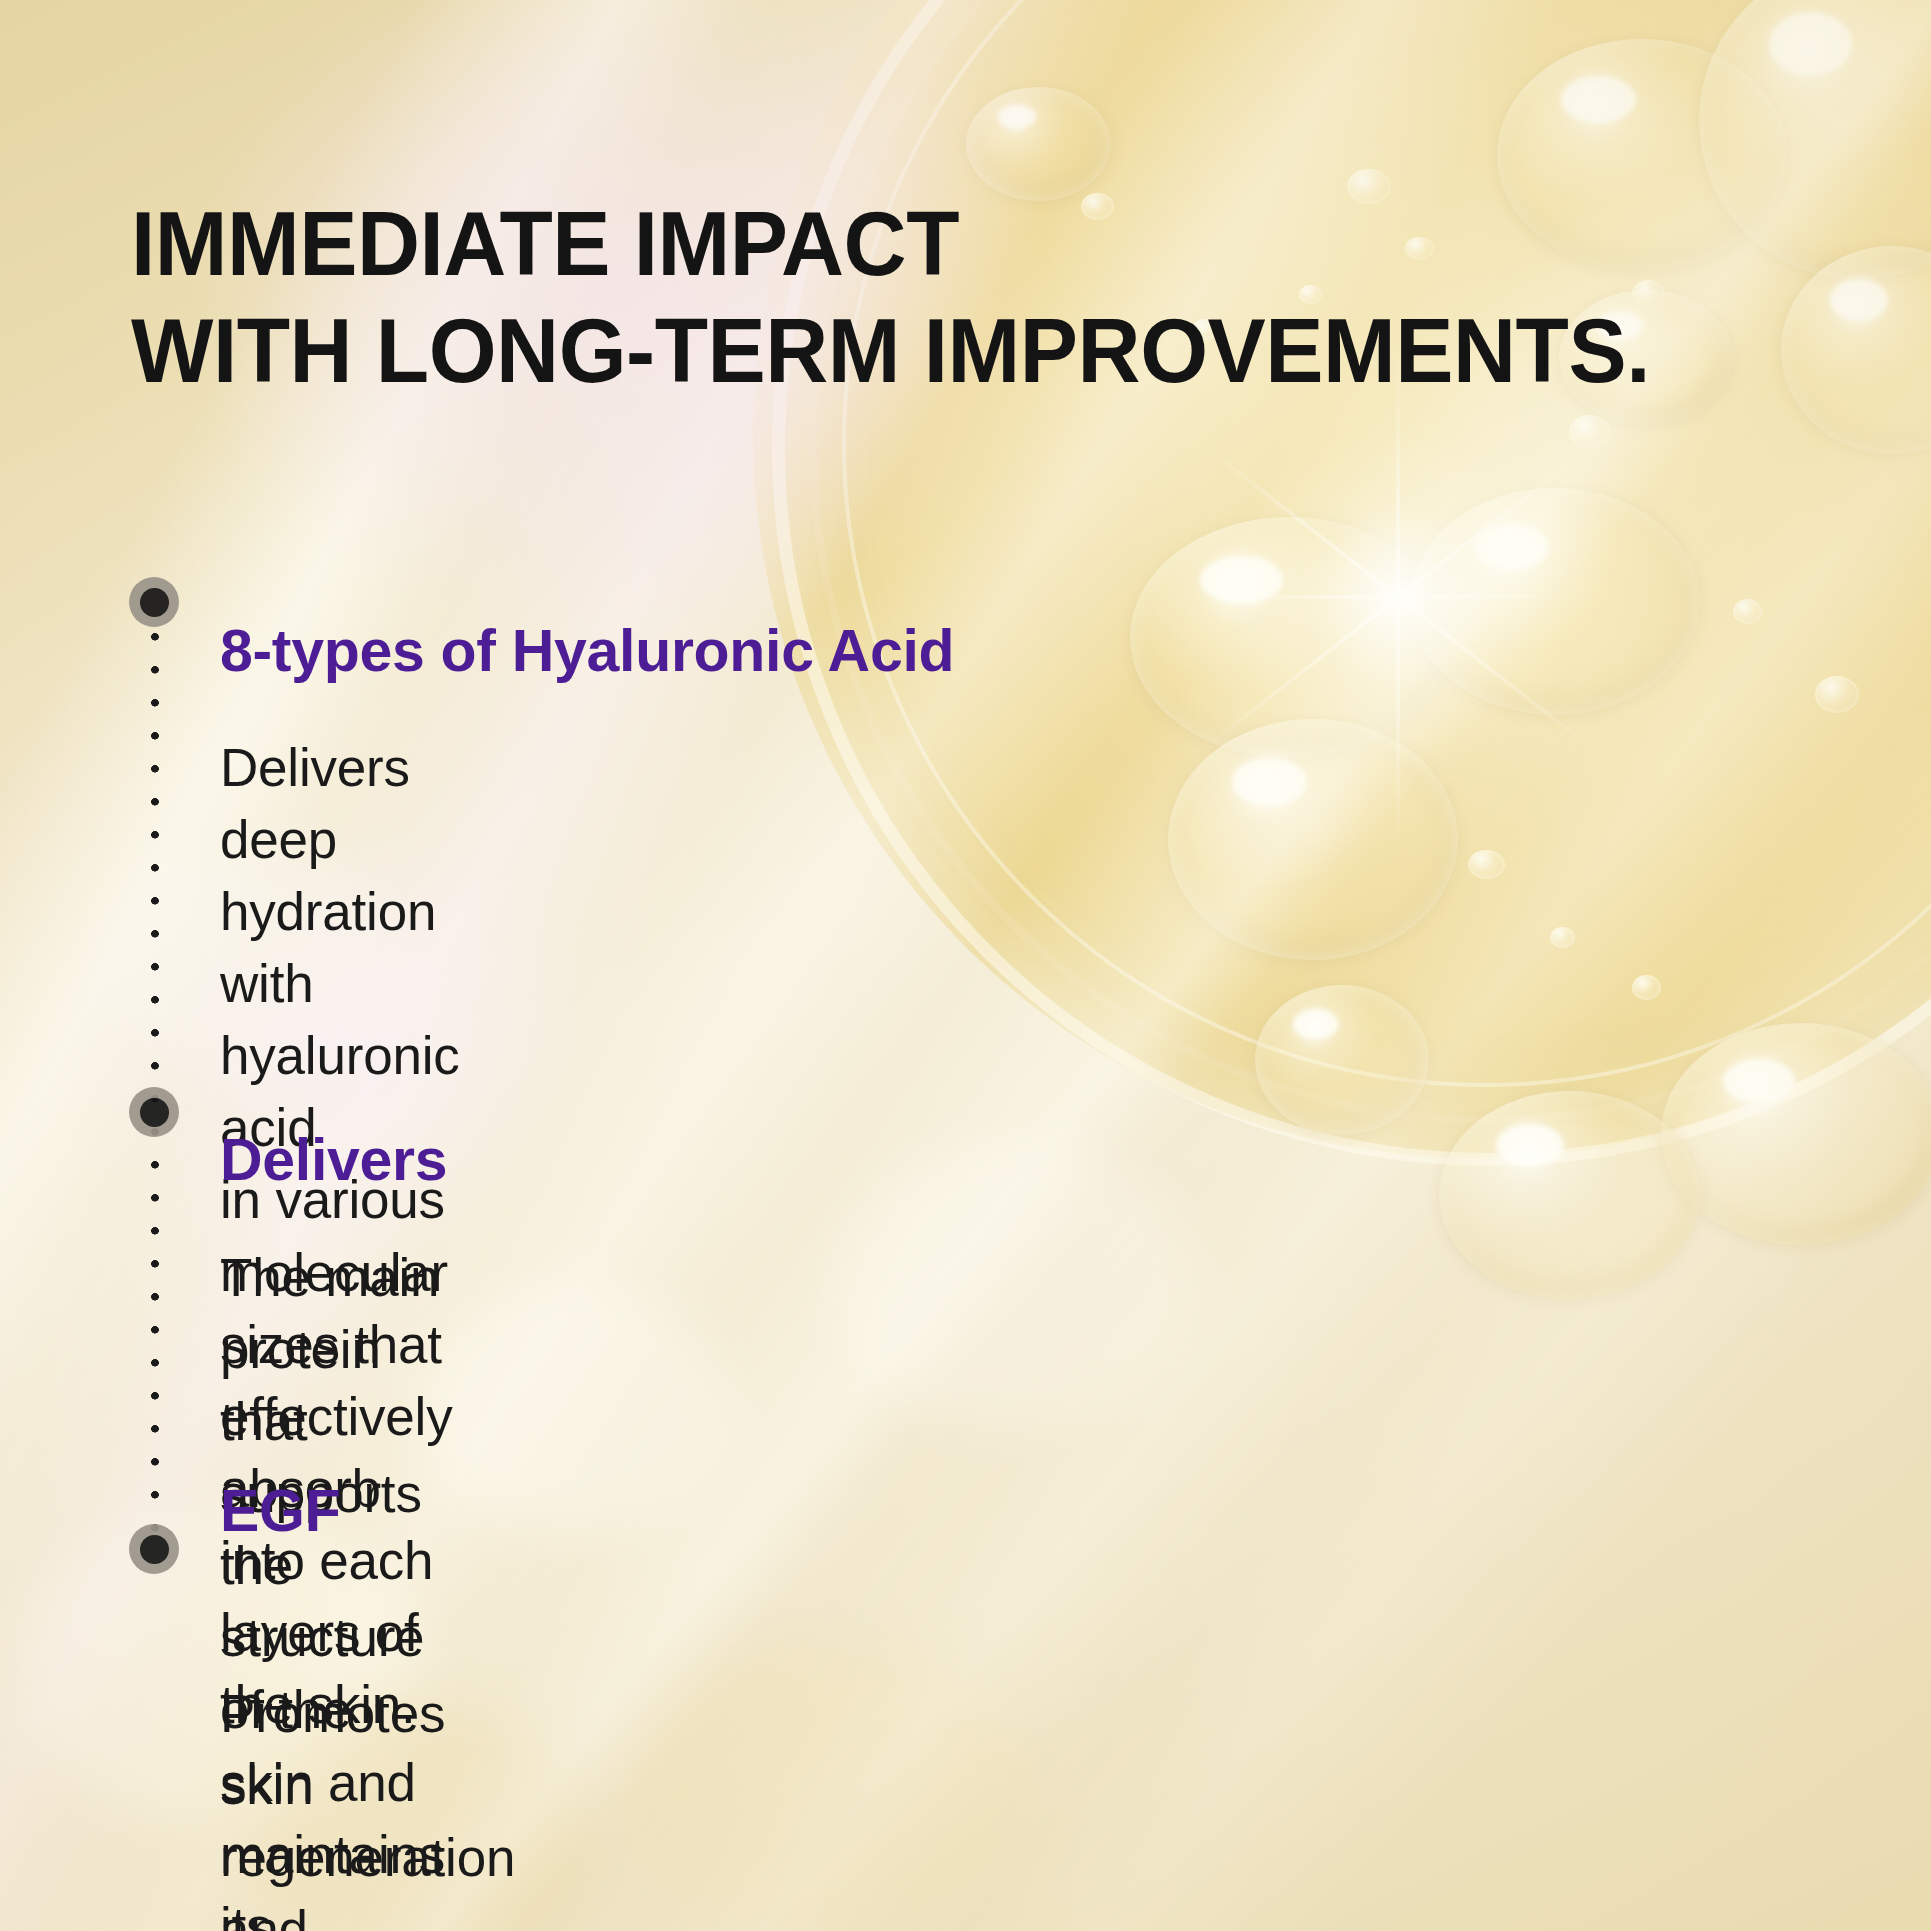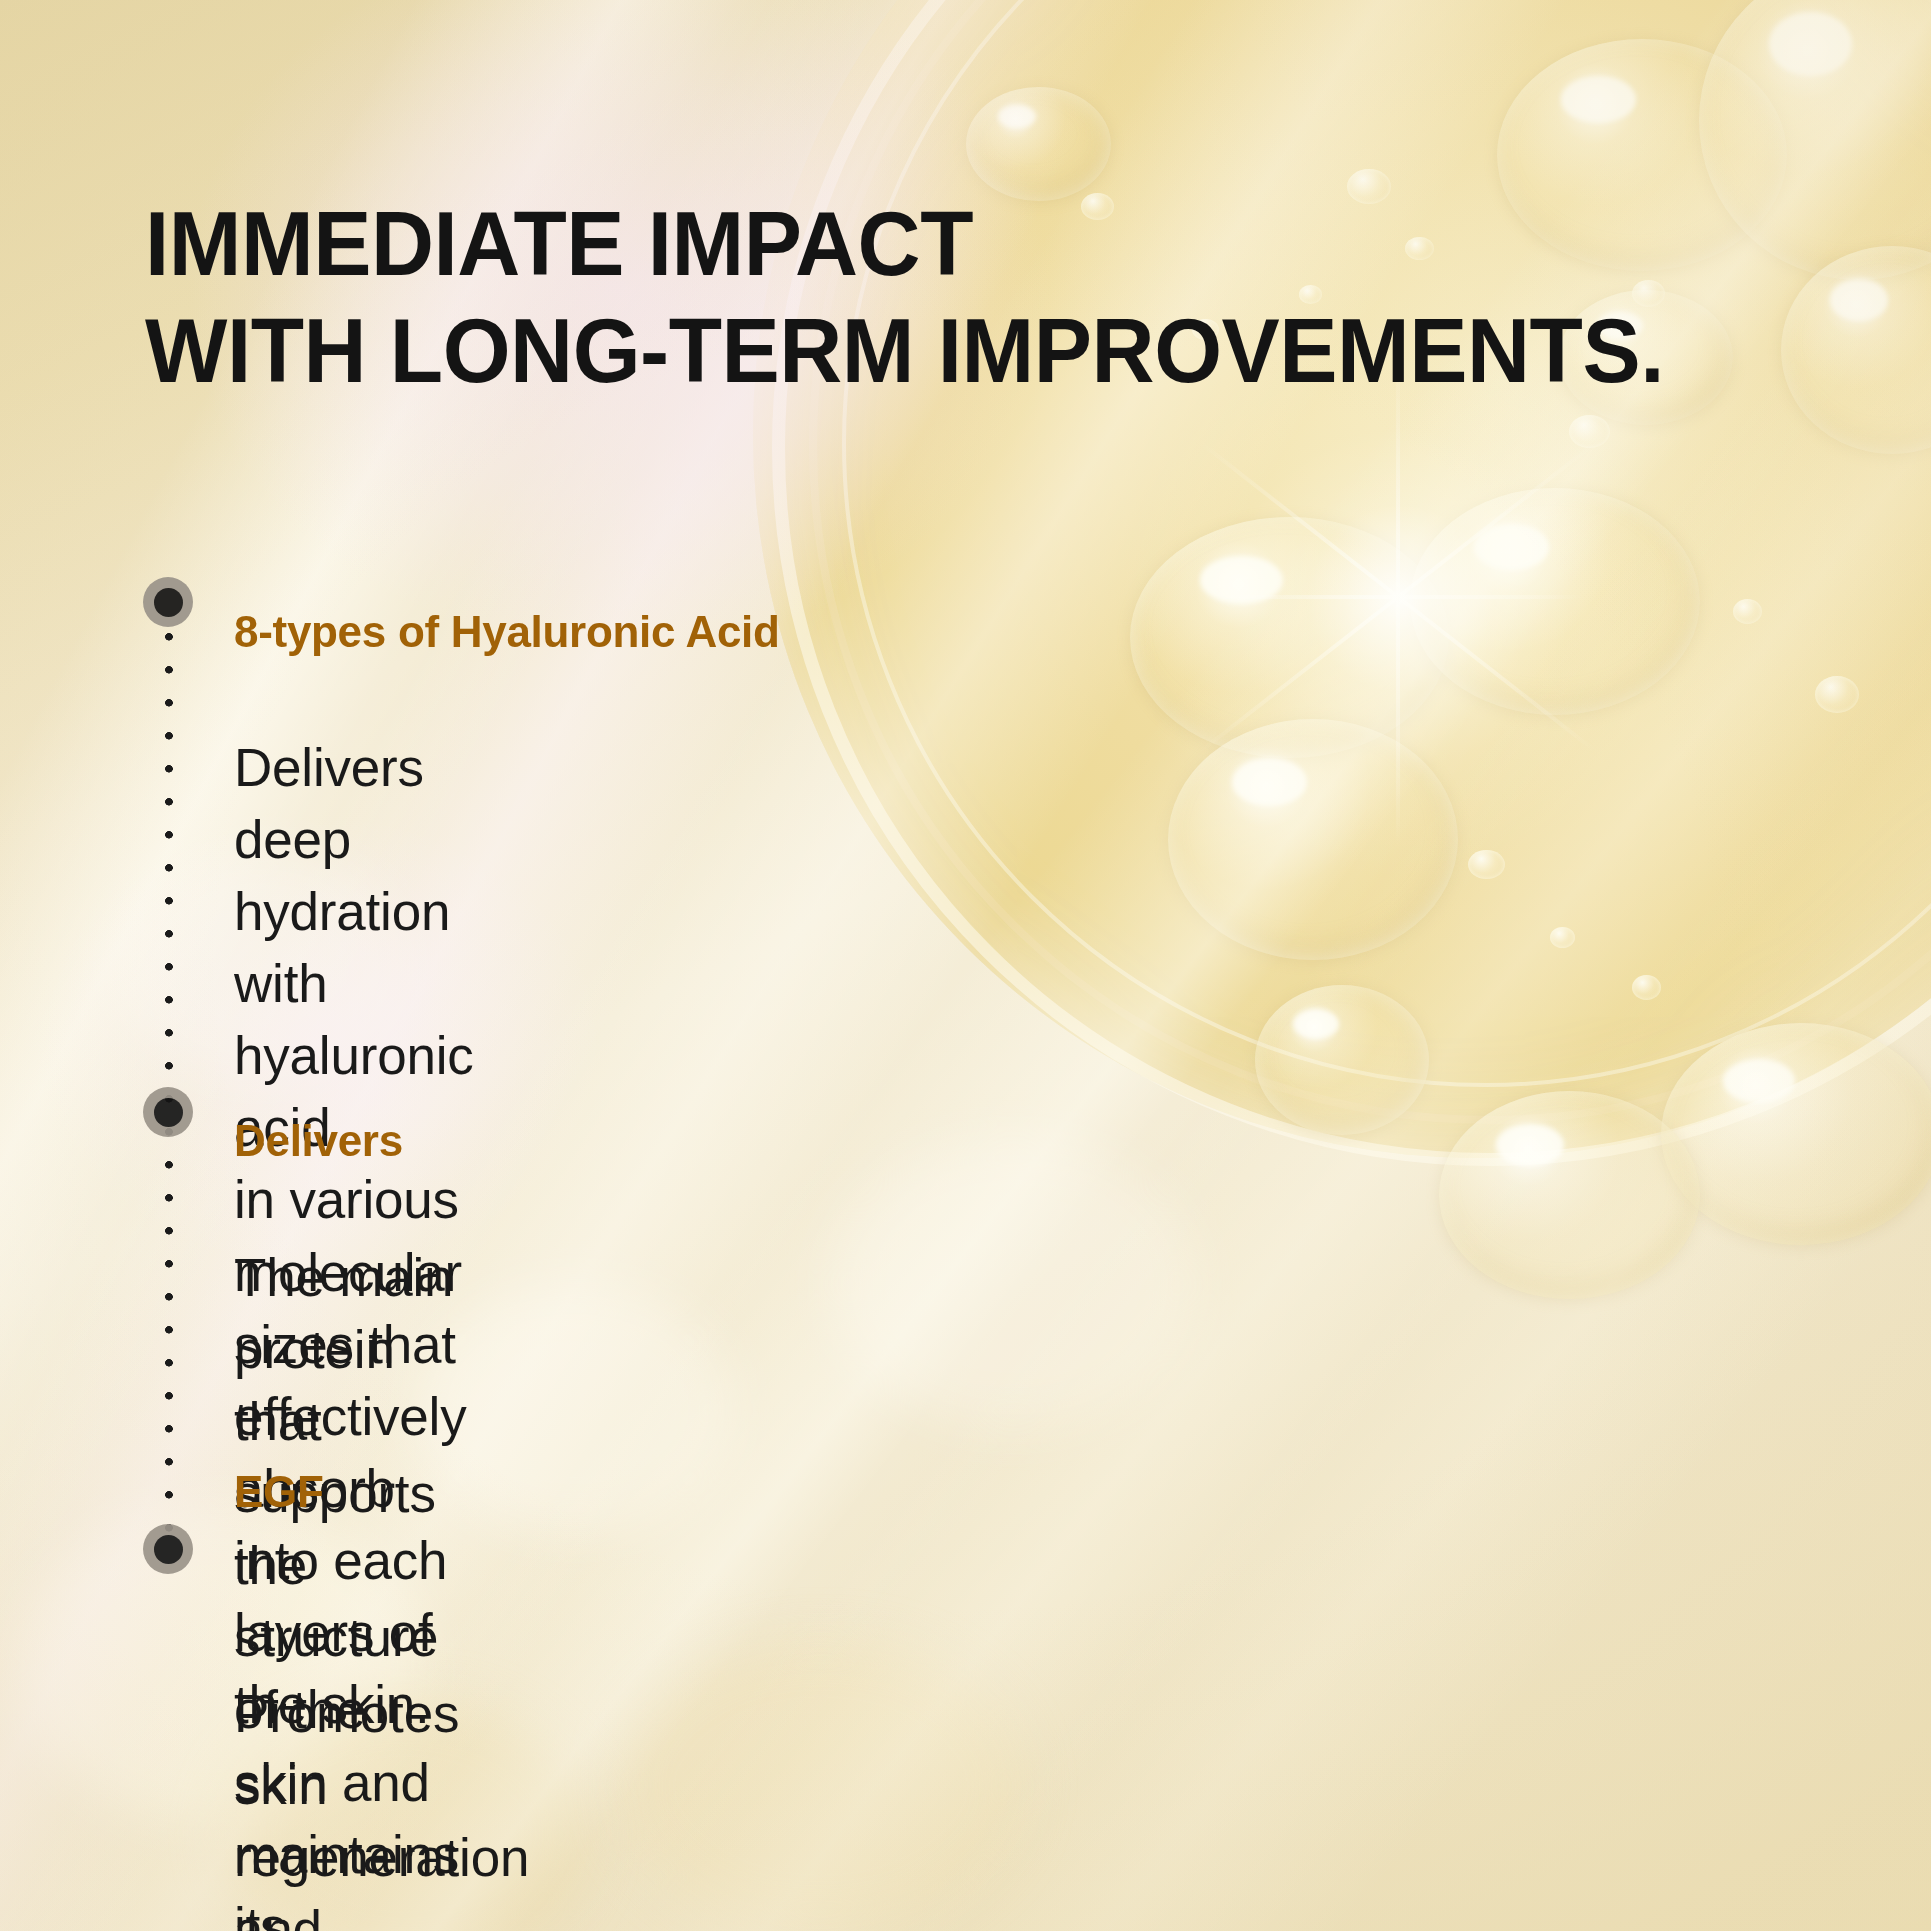--- a/index.html
+++ b/index.html
@@ -216,21 +216,20 @@
       radial-gradient(ellipse 1352px 1159px at 50% 50%,
         rgba(255,255,255,0) 55%,
         rgba(222,198,140,0.16) 100%);
   }
 
   
   .content {
     position: absolute;
     inset: 0;
     z-index: 10;
-    margin-left: 14px;
   }
 
   .headline {
     position: absolute;
     left: 131px;
     top: 131px;
     width: 1738px;
     color: #141414;
     font-weight: 700;
     font-size: 90px;
@@ -282,23 +281,23 @@
     width: 29px;
     height: 29px;
     margin: -14.5px 0 0 -14.5px;
     border-radius: 50%;
     background: #141414;
   }
 
   .item-title {
     position: absolute;
     left: 220px;
-    color: #a16207;
+    color: #4c1d95;
     font-weight: 700;
-    font-size: 44px;
+    font-size: 59px;
     line-height: 1;
     letter-spacing: -0.3px;
     white-space: nowrap;
   }
 
   .item-body {
     position: absolute;
     left: 220px;
     color: #1a1a1a;
     font-weight: 400;

